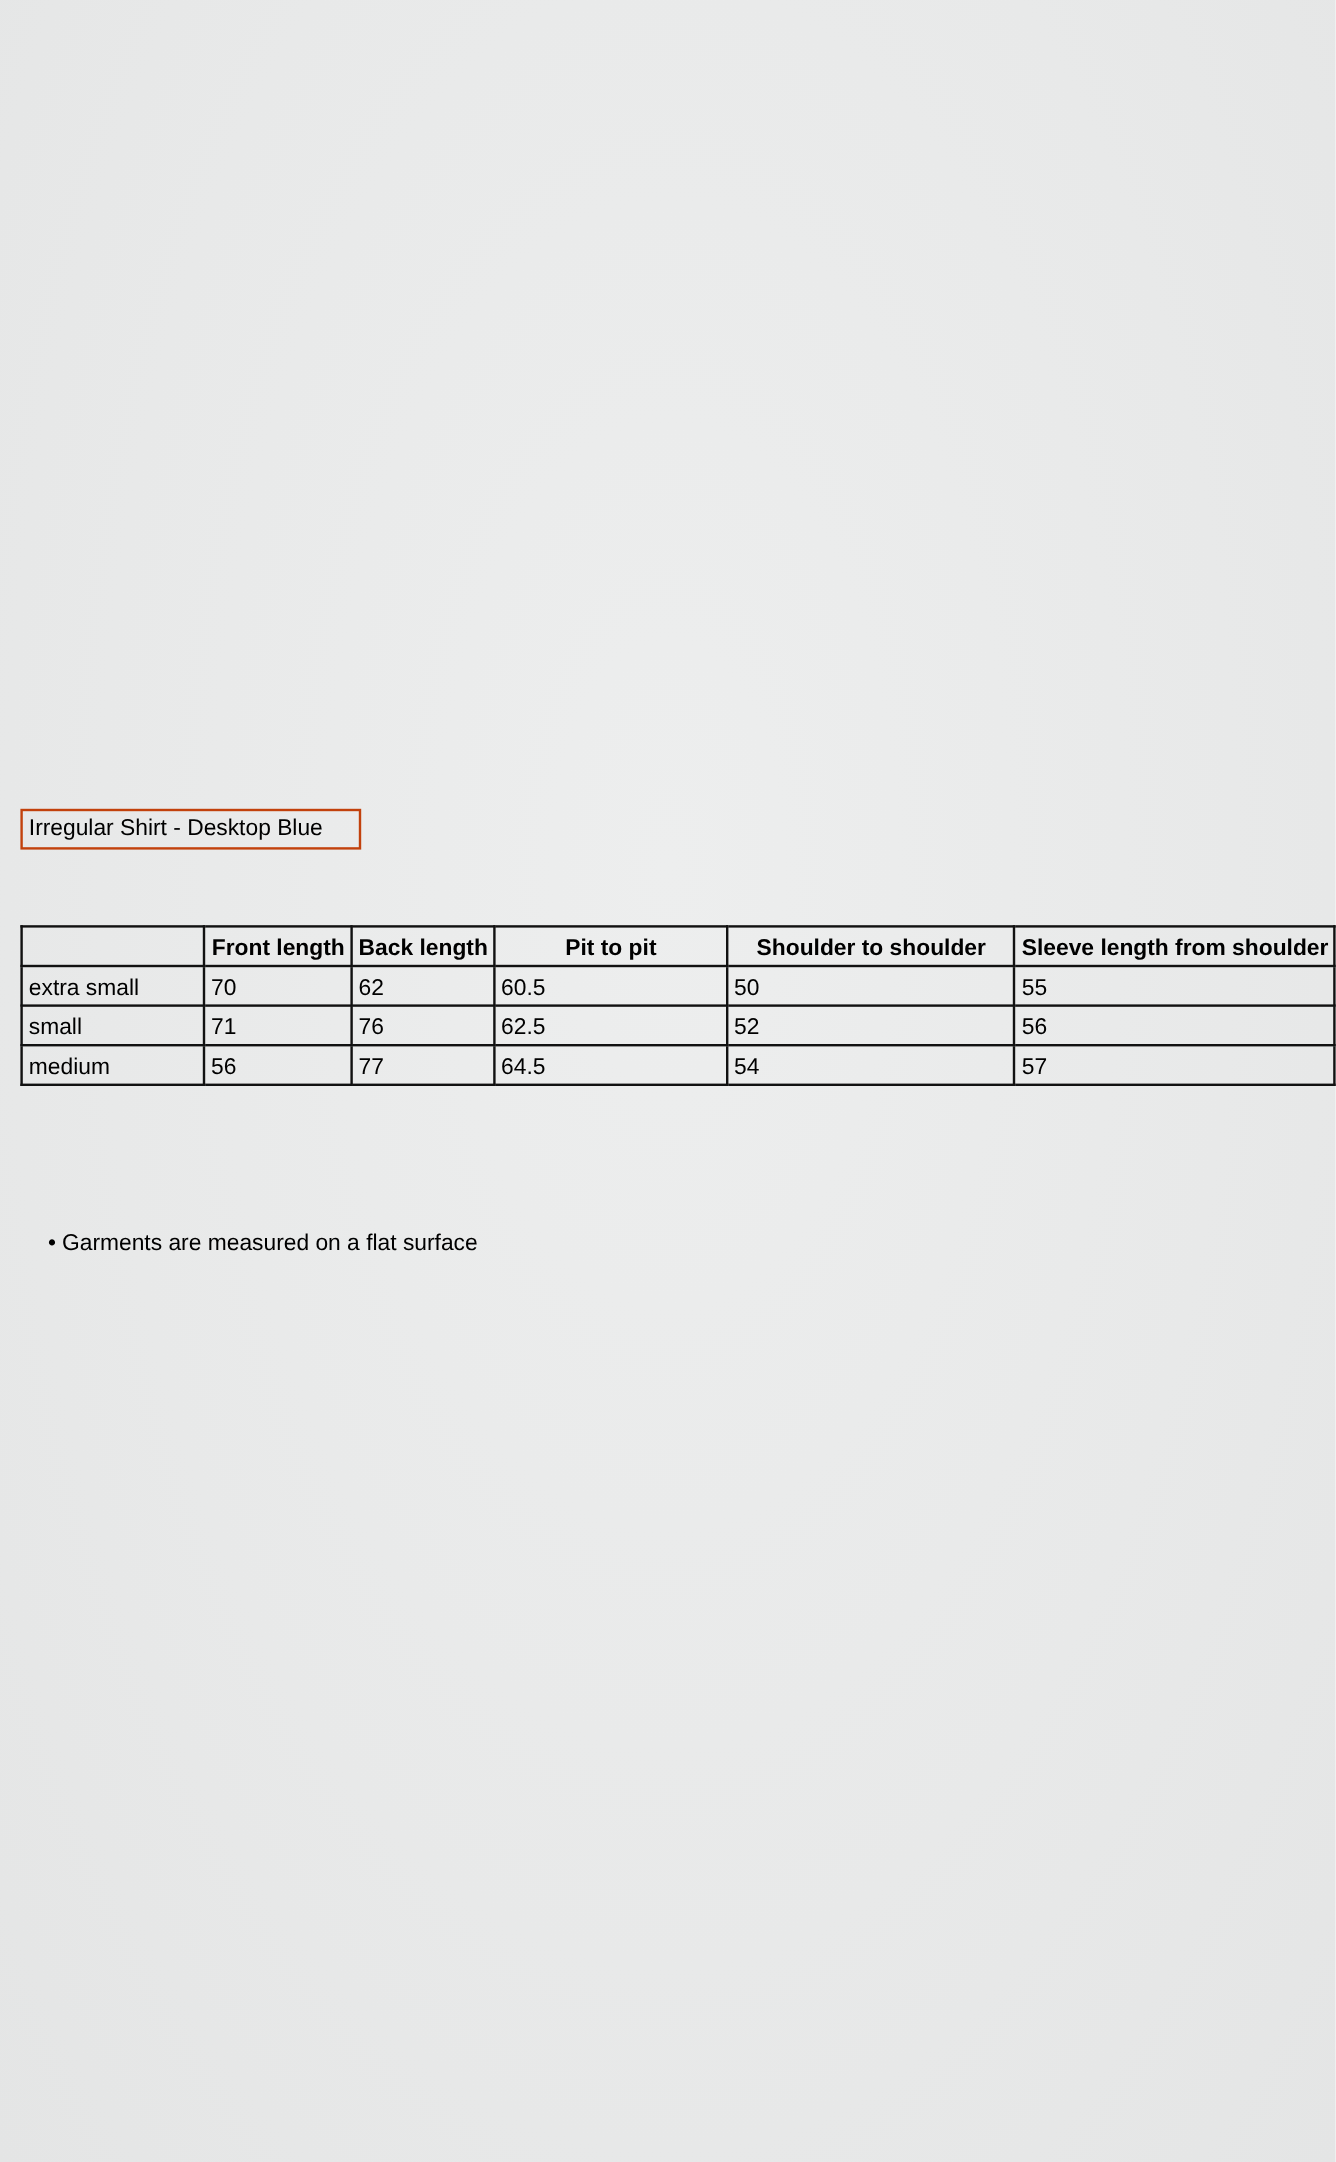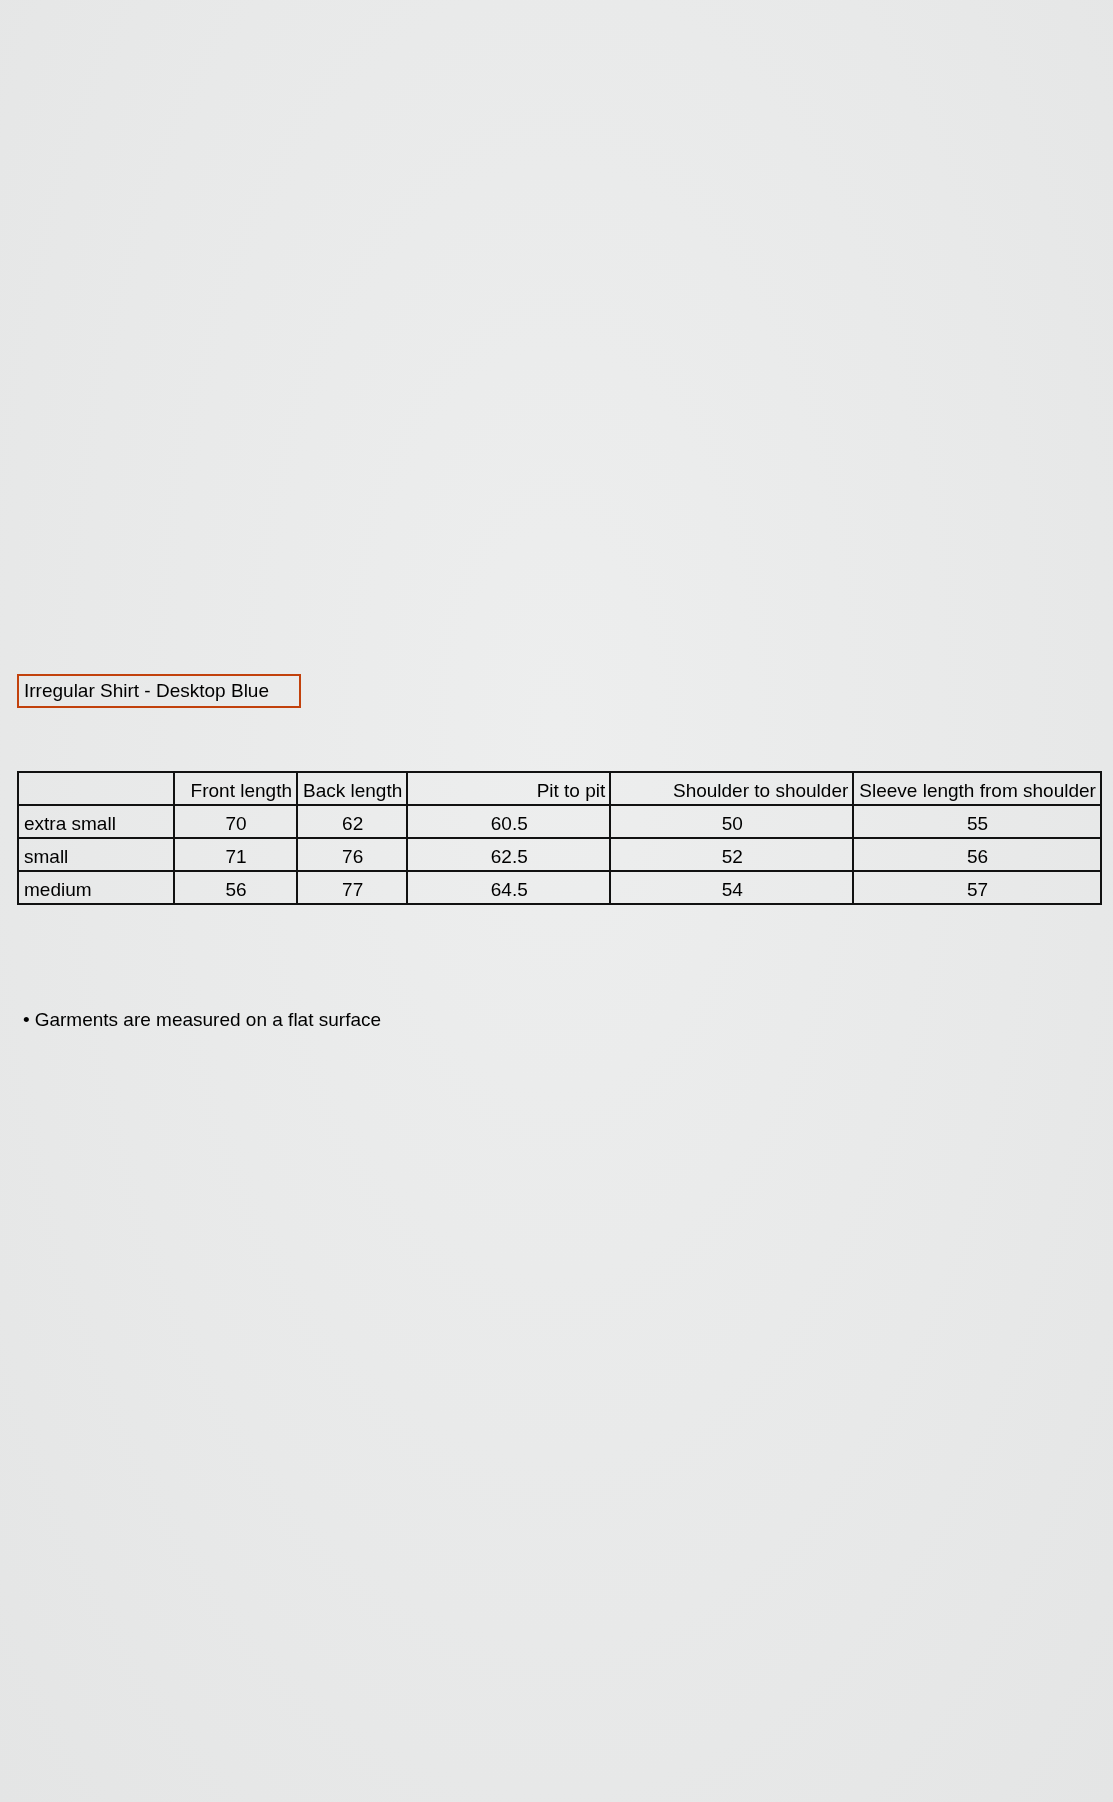--- a/index.html
+++ b/index.html
@@ -24,26 +24,26 @@
   }
   table.size-table td, table.size-table th {
     border: 2px solid #111;
     height: 29px; padding: 0 4px 0 5px;
     font-weight: normal;
     vertical-align: bottom;
     line-height: 22px;
     padding-bottom: 2px;
     white-space: nowrap;
   }
-  table.size-table th { text-align: right; }
-  table.size-table td.num { text-align: center; }
+  table.size-table th { text-align: center; font-weight: bold; }
+  table.size-table td.num { text-align: left; }
   table.size-table td.label { text-align: left; }
   .notes {
     position: absolute; left: 23px; top: 1004px;
-    margin: 0; padding: 0; list-style: none;
+    margin: 17px; padding: 0; list-style: none;
     font-size: 19px;
   }
   .notes li { height: 32.5px; line-height: 32.5px; }
   .notes li .bullet { margin-right: 5px; }
 </style>
 </head>
 <body>
 
 <div class="title-box">Irregular Shirt - Desktop Blue</div>
 

